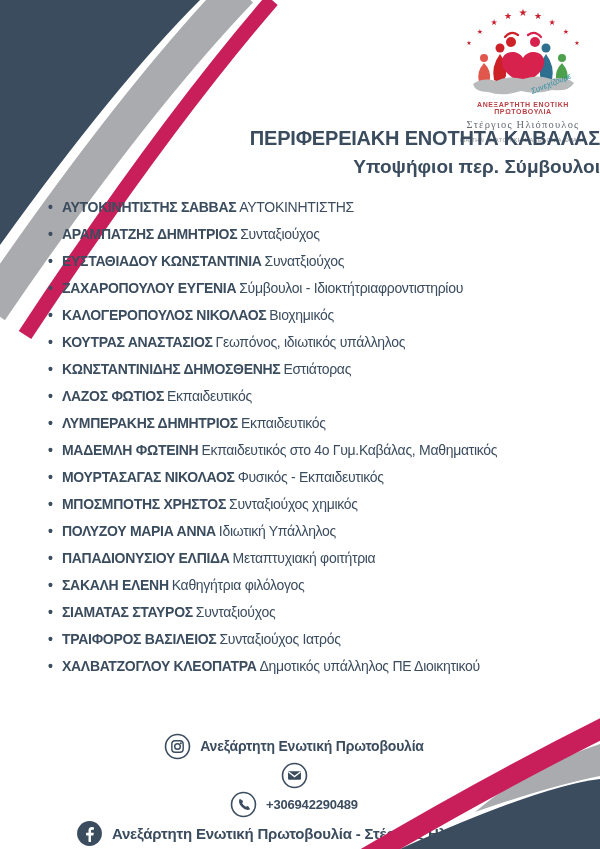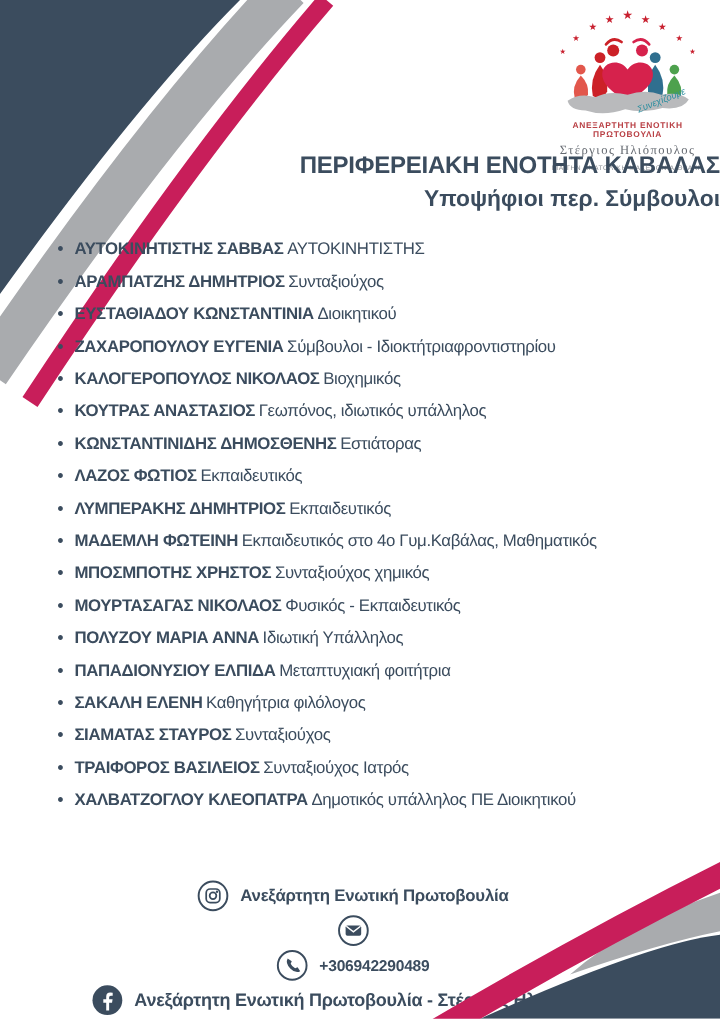--- a/index.html
+++ b/index.html
@@ -88,39 +88,39 @@
 <div class="header">
   <div class="title">ΠΕΡΙΦΕΡΕΙΑΚΗ ΕΝΟΤΗΤΑ ΚΑΒΑΛΑΣ</div>
   <div class="subtitle">Υποψήφιοι περ. Σύμβουλοι</div>
 </div>
 
 <ul class="candidates" id="candidate-list">
   <li class="candidate"><span class="cname">ΑΥΤΟΚΙΝΗΤΙΣΤΗΣ ΣΑΒΒΑΣ</span><span class="cocc">ΑΥΤΟΚΙΝΗΤΙΣΤΗΣ</span></li>
 
   <li class="candidate"><span class="cname">ΑΡΑΜΠΑΤΖΗΣ ΔΗΜΗΤΡΙΟΣ</span><span class="cocc">Συνταξιούχος</span></li>
 
-  <li class="candidate"><span class="cname">ΕΥΣΤΑΘΙΑΔΟΥ ΚΩΝΣΤΑΝΤΙΝΙΑ</span><span class="cocc">Διοικητικού</span></li>
+  <li class="candidate"><span class="cname">ΕΥΣΤΑΘΙΑΔΟΥ ΚΩΝΣΤΑΝΤΙΝΙΑ</span><span class="cocc">Συνατξιούχος</span></li>
 
   <li class="candidate"><span class="cname">ΖΑΧΑΡΟΠΟΥΛΟΥ ΕΥΓΕΝΙΑ</span><span class="cocc">Σύμβουλοι - Ιδιοκτήτριαφροντιστηρίου</span></li>
 
   <li class="candidate"><span class="cname">ΚΑΛΟΓΕΡΟΠΟΥΛΟΣ ΝΙΚΟΛΑΟΣ</span><span class="cocc">Βιοχημικός</span></li>
 
   <li class="candidate"><span class="cname">ΚΟΥΤΡΑΣ ΑΝΑΣΤΑΣΙΟΣ</span><span class="cocc">Γεωπόνος, ιδιωτικός υπάλληλος</span></li>
 
   <li class="candidate"><span class="cname">ΚΩΝΣΤΑΝΤΙΝΙΔΗΣ ΔΗΜΟΣΘΕΝΗΣ</span><span class="cocc">Εστιάτορας</span></li>
 
   <li class="candidate"><span class="cname">ΛΑΖΟΣ ΦΩΤΙΟΣ</span><span class="cocc">Εκπαιδευτικός</span></li>
 
   <li class="candidate"><span class="cname">ΛΥΜΠΕΡΑΚΗΣ ΔΗΜΗΤΡΙΟΣ</span><span class="cocc">Εκπαιδευτικός</span></li>
 
   <li class="candidate"><span class="cname">ΜΑΔΕΜΛΗ ΦΩΤΕΙΝΗ</span><span class="cocc">Εκπαιδευτικός στο 4ο Γυμ.Καβάλας, Μαθηματικός</span></li>
 
+  <li class="candidate"><span class="cname">ΜΟΥΡΤΑΣΑΓΑΣ ΝΙΚΟΛΑΟΣ</span><span class="cocc">Φυσικός - Εκπαιδευτικός</span></li>
+
   <li class="candidate"><span class="cname">ΜΠΟΣΜΠΟΤΗΣ ΧΡΗΣΤΟΣ</span><span class="cocc">Συνταξιούχος χημικός</span></li>
-
-  <li class="candidate"><span class="cname">ΜΟΥΡΤΑΣΑΓΑΣ ΝΙΚΟΛΑΟΣ</span><span class="cocc">Φυσικός - Εκπαιδευτικός</span></li>
 
   <li class="candidate"><span class="cname">ΠΟΛΥΖΟΥ ΜΑΡΙΑ ΑΝΝΑ</span><span class="cocc">Ιδιωτική Υπάλληλος</span></li>
 
   <li class="candidate"><span class="cname">ΠΑΠΑΔΙΟΝΥΣΙΟΥ ΕΛΠΙΔΑ</span><span class="cocc">Μεταπτυχιακή φοιτήτρια</span></li>
 
   <li class="candidate"><span class="cname">ΣΑΚΑΛΗ ΕΛΕΝΗ</span><span class="cocc">Καθηγήτρια φιλόλογος</span></li>
 
   <li class="candidate"><span class="cname">ΣΙΑΜΑΤΑΣ ΣΤΑΥΡΟΣ</span><span class="cocc">Συνταξιούχος</span></li>
 
   <li class="candidate"><span class="cname">ΤΡΑΙΦΟΡΟΣ ΒΑΣΙΛΕΙΟΣ</span><span class="cocc">Συνταξιούχος Ιατρός</span></li>

